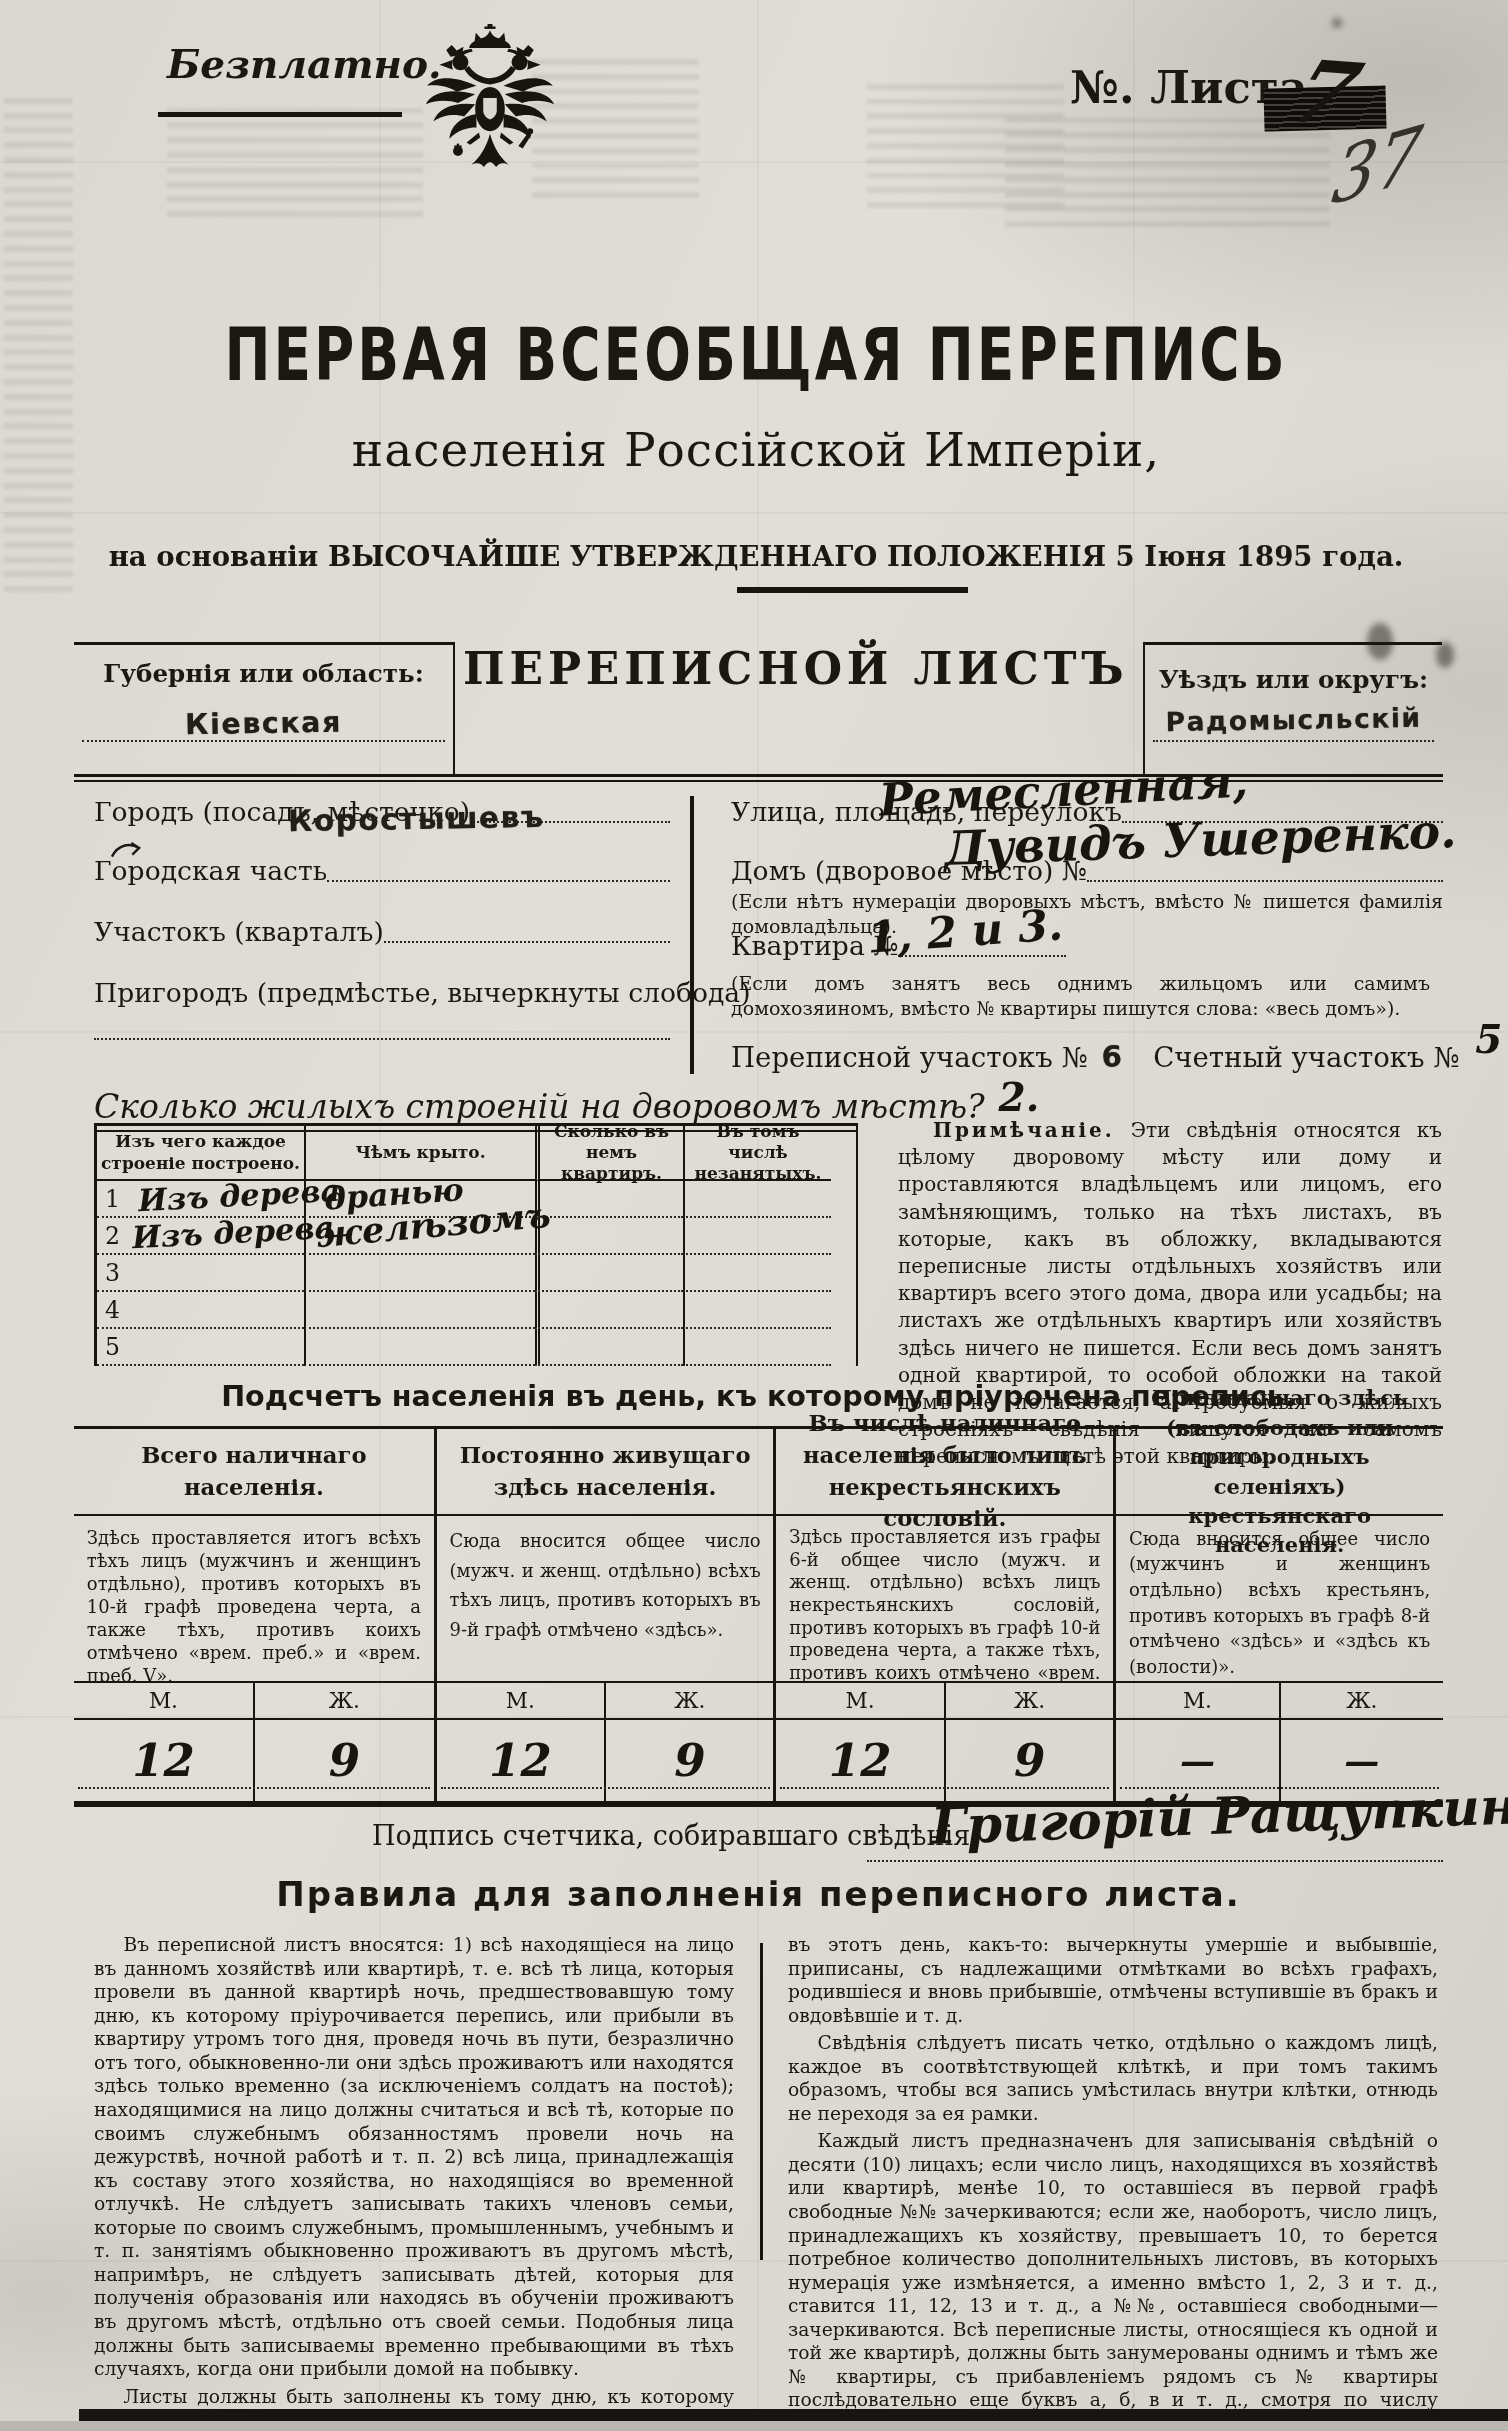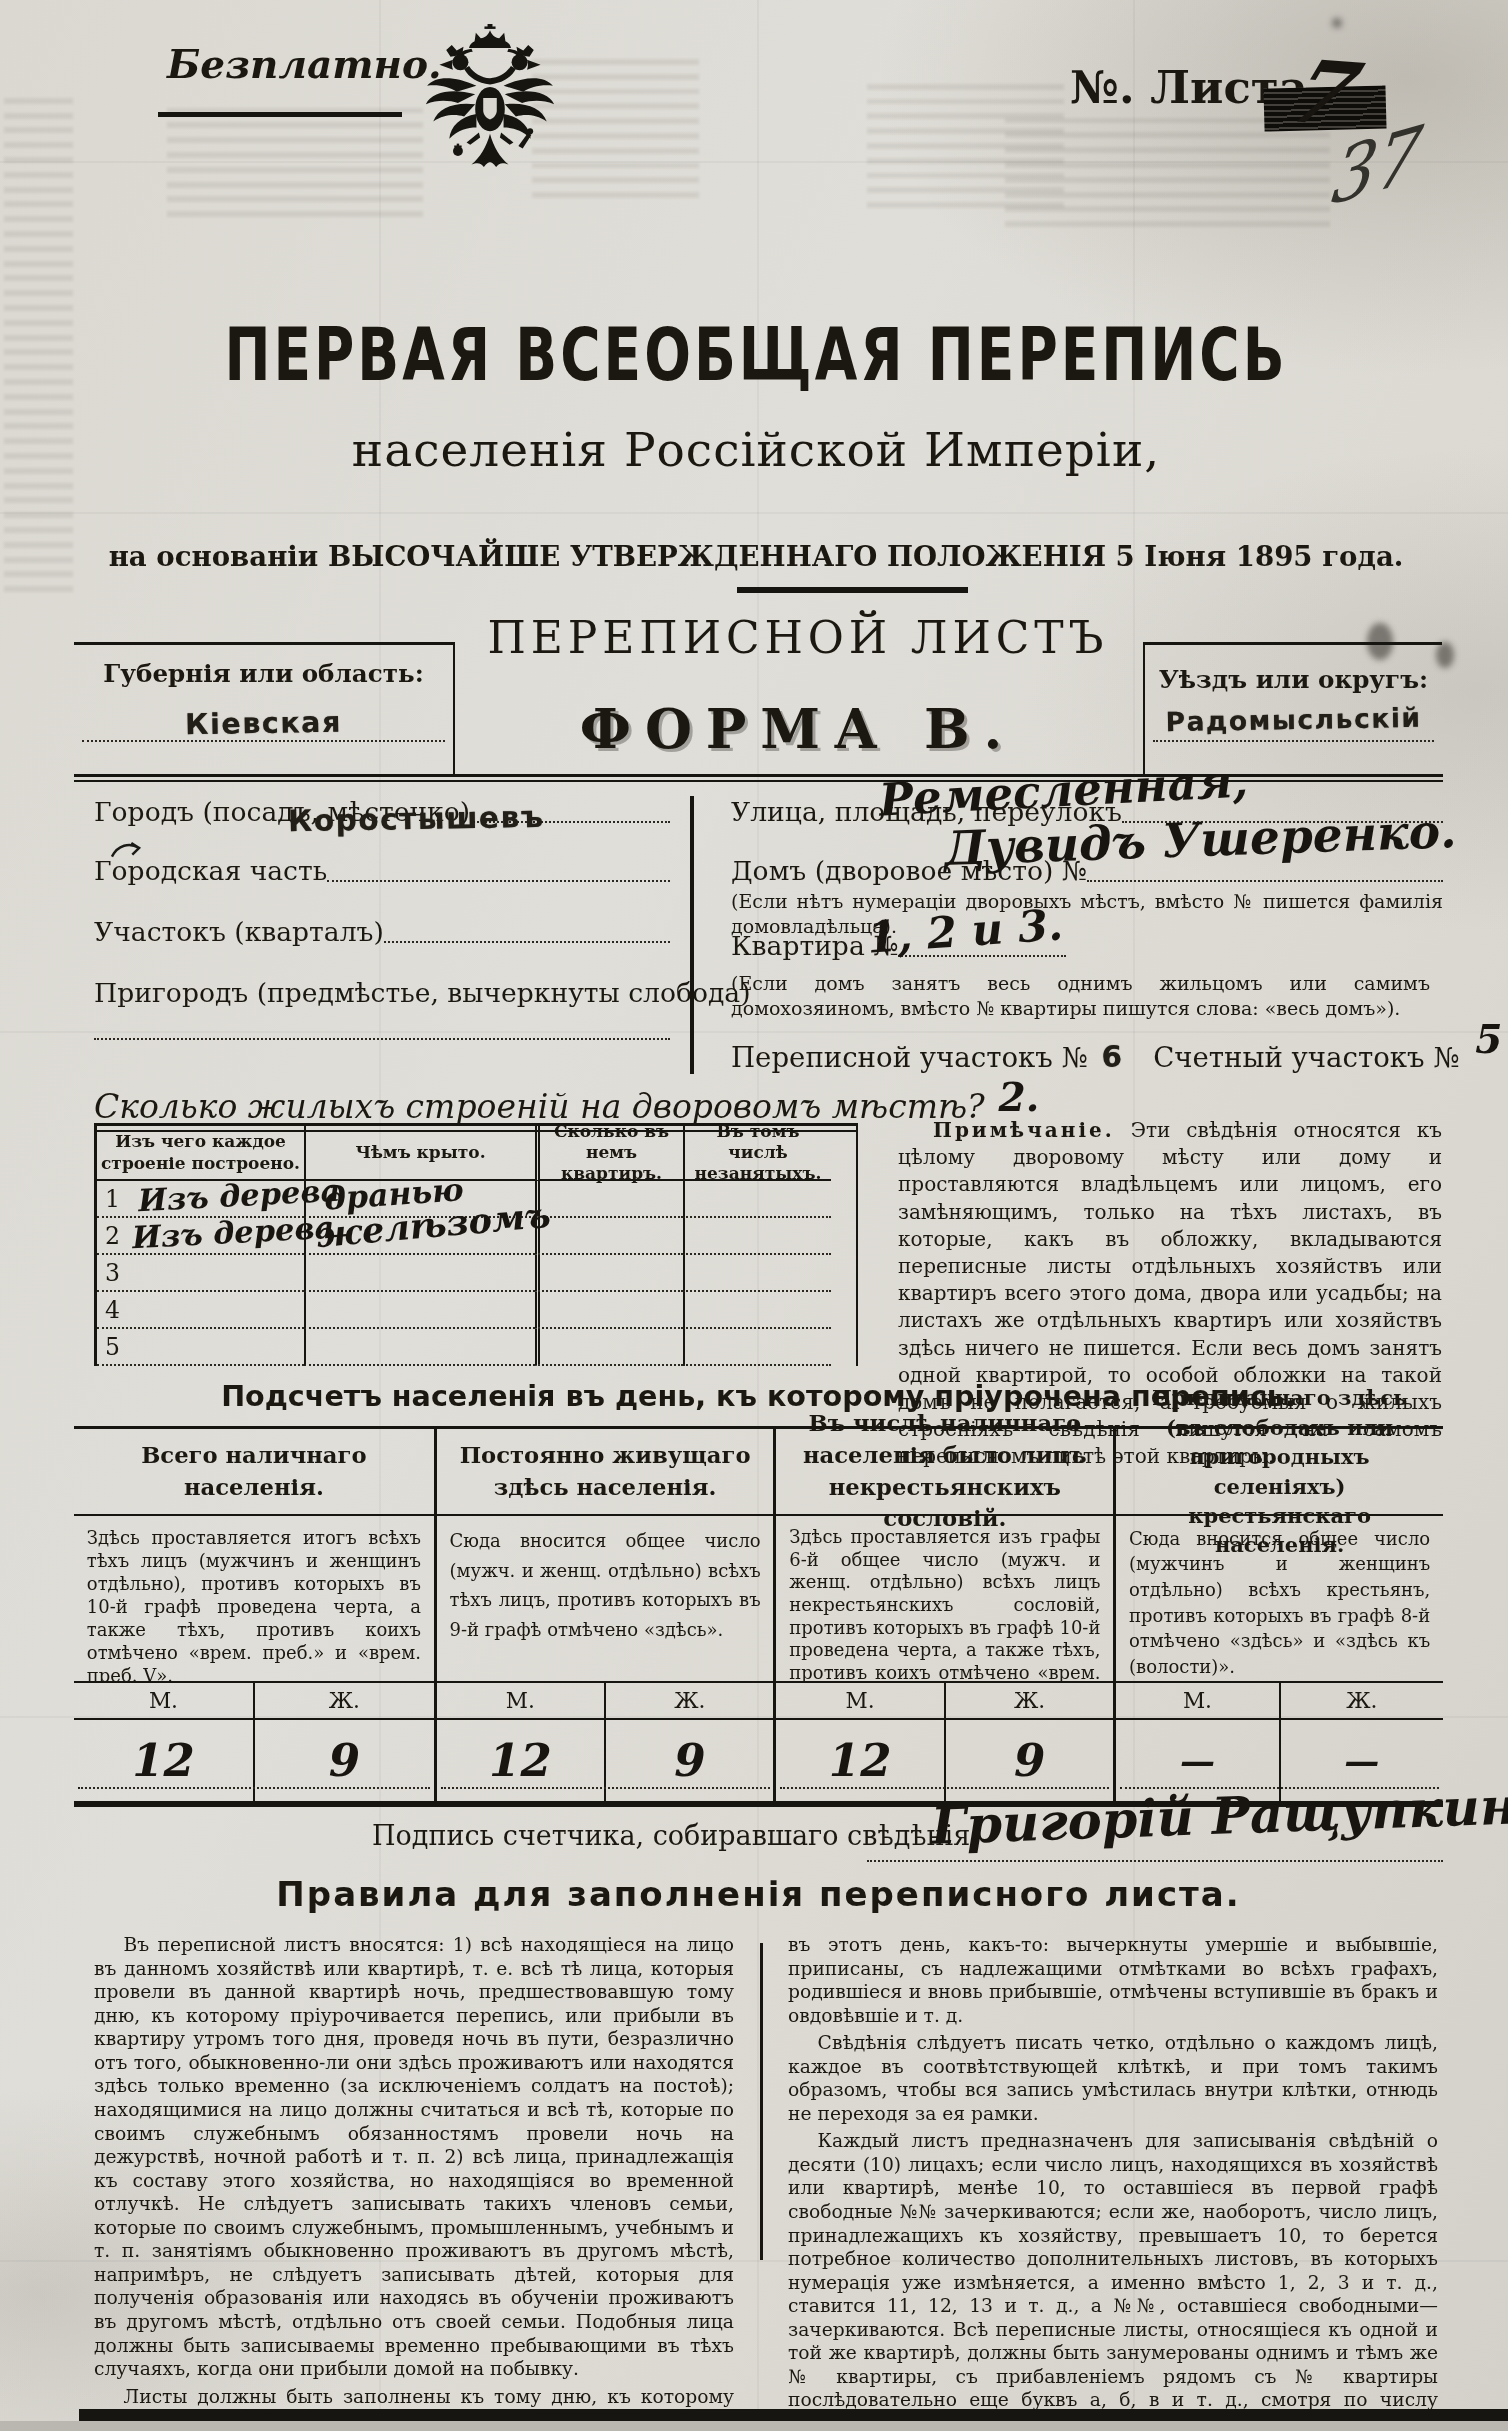--- a/index.html
+++ b/index.html
@@ -146,23 +146,21 @@
   <div class="al" style="left:74px;top:422px;width:1364px;text-align:center;font-size:47px;letter-spacing:1px;">населенія Россійской Имперіи,</div>
   <div class="al" style="left:74px;top:540px;width:1364px;text-align:center;font-size:27.6px;font-weight:bold;">на основаніи ВЫСОЧАЙШЕ УТВЕРЖДЕННАГО ПОЛОЖЕНІЯ 5 Іюня 1895 года.</div>
   <div class="al" style="left:737px;top:587px;width:231px;height:5.9px;background:#17150f;"></div>
 
   <div class="al" style="left:74px;top:642px;width:379px;height:132px;border-top:3px solid #17150f;border-right:2.5px solid #17150f;">
     <div style="text-align:center;margin-top:14px;font-size:24.6px;font-weight:bold;">Губернія или область:</div>
     <div class="stamp" style="position:absolute;left:0;right:0;top:61px;text-align:center;font-size:28.6px;">Кіевская</div>
     <div class="al" style="left:7.9px;right:7.9px;top:95px;border-bottom:2.5px dotted #2a2620;"></div>
   </div>
 
-  <div class="al" style="left:463px;top:612px;width:670px;text-align:center;font-size:44px;font-weight:normal;letter-spacing:4.9px;">ПЕРЕПИСНОЙ ЛИСТЪ</div>
-  <div class="al" style="left:463px;top:697px;width:670px;text-align:center;font-size:54px;font-weight:bold;letter-spacing:13.8px;
-       text-shadow:3px 3px 0 rgba(23,21,15,.3);">ФОРМА В.</div>
+  <div class="al" style="left:463px;top:643px;width:670px;font-size:44px;font-weight:bold;letter-spacing:4.9px;">ПЕРЕПИСНОЙ ЛИСТЪ</div>
 
   <div class="al" style="left:1143px;top:642px;width:297px;height:132px;border-top:3px solid #17150f;border-left:2.5px solid #17150f;">
     <div style="text-align:center;margin-top:19.7px;font-size:24.6px;font-weight:bold;">Уѣздъ или округъ:</div>
     <div class="stamp" style="position:absolute;left:0;right:0;top:59px;text-align:center;font-size:26.6px;">Радомысльскій</div>
     <div class="al" style="left:7.9px;right:7.9px;top:95px;border-bottom:2.5px dotted #2a2620;"></div>
   </div>
 
   <div class="al" style="left:74px;top:774px;width:1369px;height:7.9px;border-top:3.9px solid #17150f;border-bottom:2px solid #17150f;box-sizing:border-box;"></div>
 
   <div class="al" style="left:690px;top:796px;width:3.9px;height:278px;background:#17150f;"></div>

